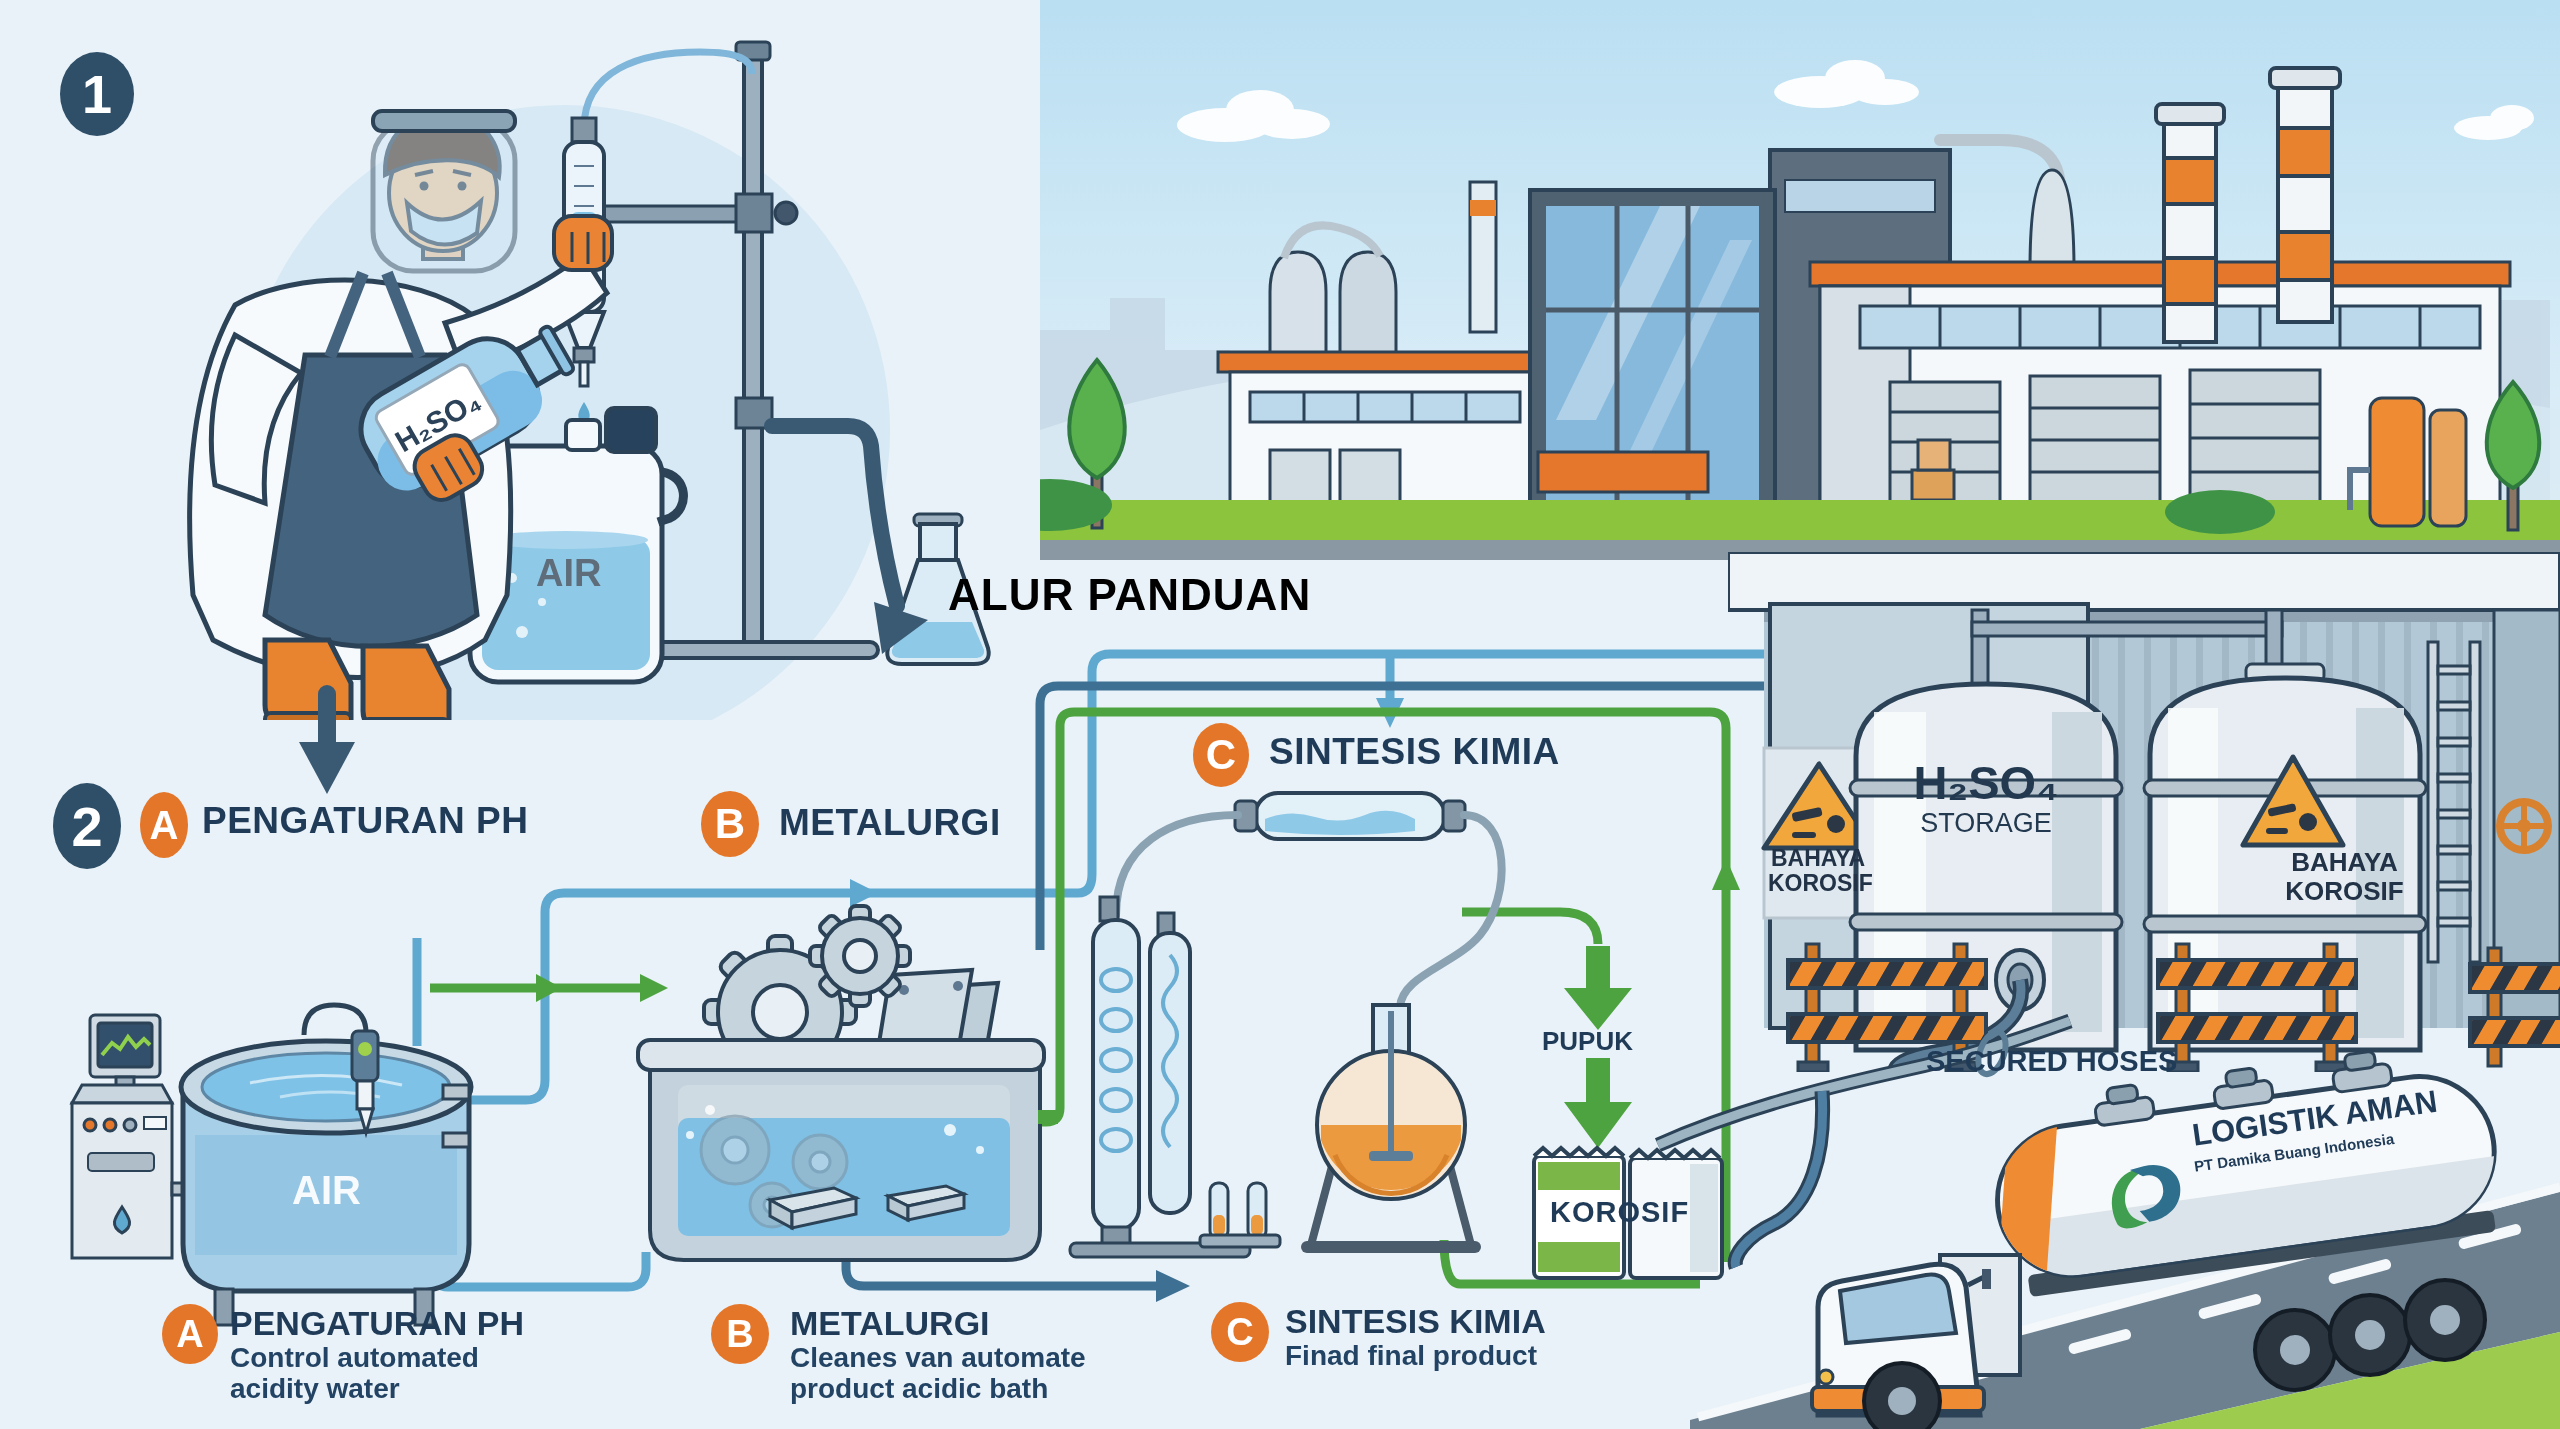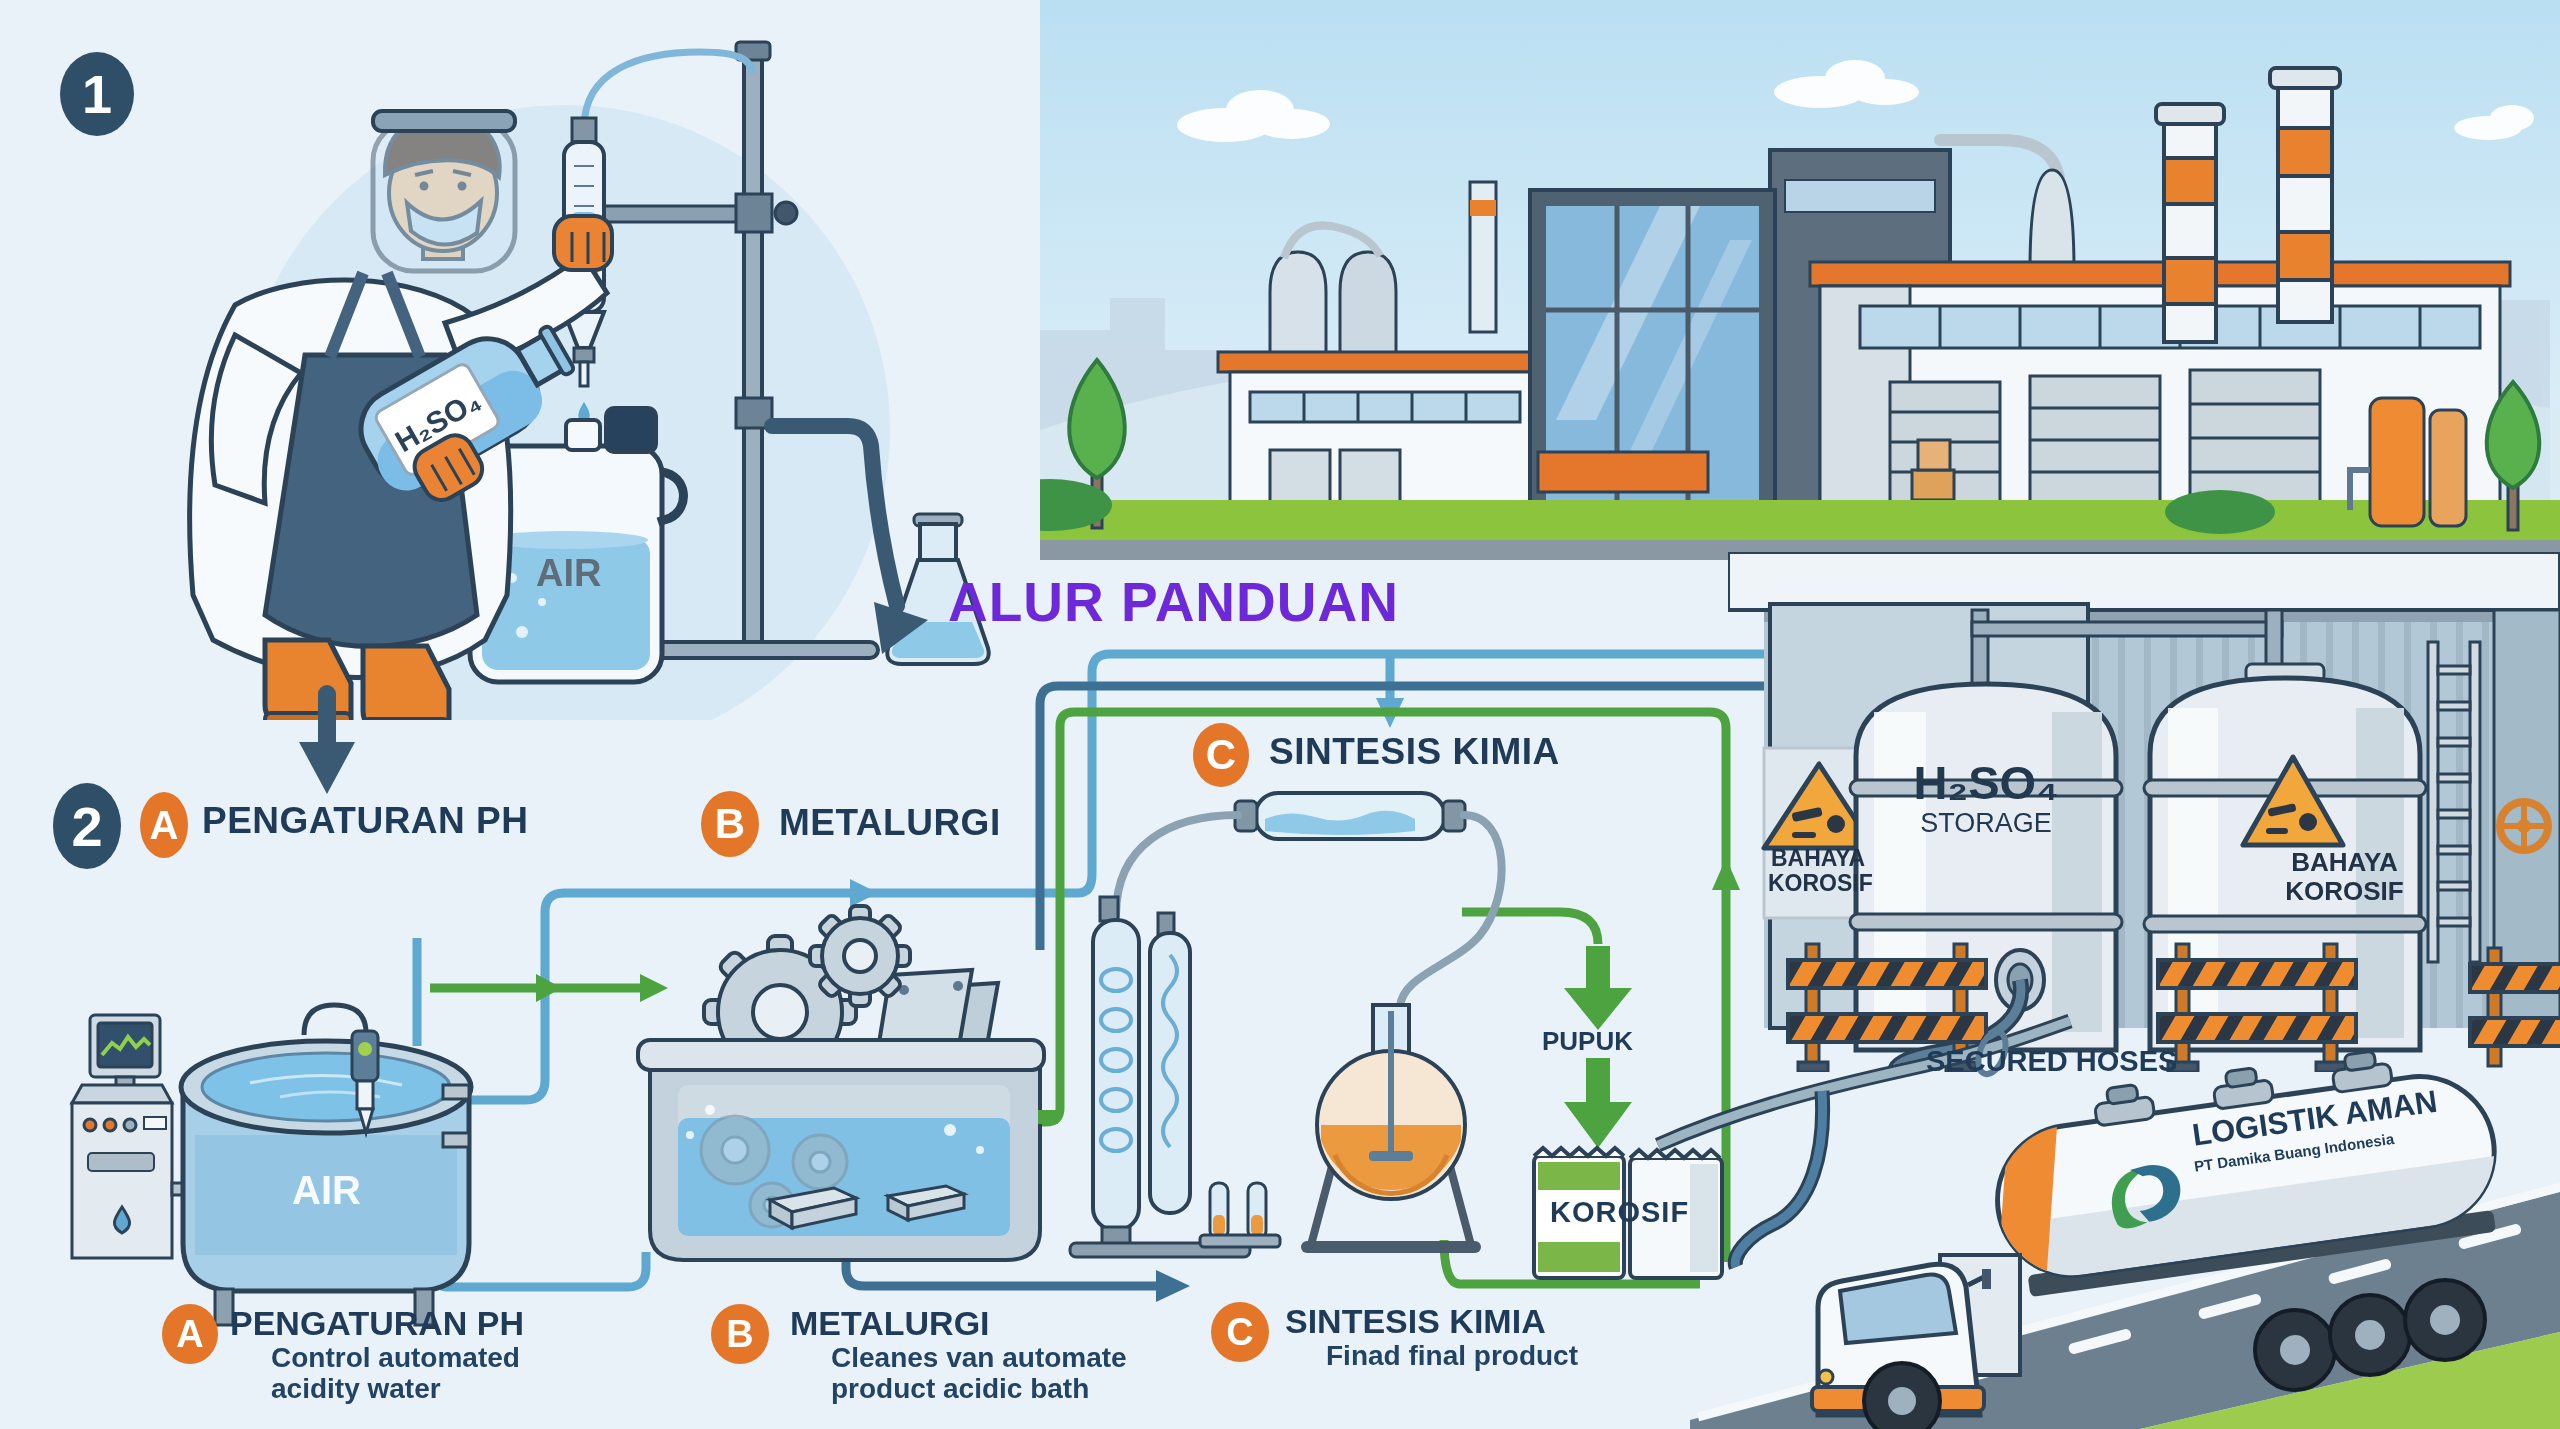--- a/index.html
+++ b/index.html
@@ -6,21 +6,21 @@
   #canvas{position:relative;width:2560px;height:1429px;background:#e9f2f8;overflow:hidden;
           font-family:"Liberation Sans",sans-serif;}
   .abs{position:absolute;}
   svg{display:block;}
   .t{position:absolute;color:#1f3b58;font-weight:800;white-space:nowrap;z-index:10;}
   .badge{position:absolute;display:flex;align-items:center;justify-content:center;
          border-radius:50%;color:#fff;font-weight:800;z-index:10;}
   .badge.dark{background:#2f4f68;}
   .badge.orange{background:#e4762a;}
   .foot-title{font-size:34px;font-weight:800;color:#1f3b58;line-height:1.05;}
-  .foot-desc{font-size:28px;font-weight:700;color:#234364;line-height:1.12;margin-left:41px;}
+  .foot-desc{font-size:28px;font-weight:700;color:#234364;line-height:1.12;}
   .sign-text{text-align:center;line-height:1.1;}
   .sign-text span{display:block;}
 </style>
 </head>
 <body>
 
 <div id="canvas">
 
   <svg class="abs" style="left:1040px;top:0;z-index:1" width="1520" height="560" viewBox="0 0 1520 560">
     <defs>
@@ -635,21 +635,21 @@
 
   <div class="badge dark" style="left:60px;top:52px;width:74px;height:84px;font-size:54px">1</div>
   <div class="badge dark" style="left:53px;top:783px;width:68px;height:86px;font-size:56px">2</div>
   <div class="badge orange" style="left:140px;top:792px;width:48px;height:66px;font-size:40px">A</div>
   <div class="badge orange" style="left:701px;top:791px;width:58px;height:66px;font-size:42px">B</div>
   <div class="badge orange" style="left:1193px;top:723px;width:56px;height:64px;font-size:42px">C</div>
 
   <div class="t" style="left:202px;top:800px;font-size:37px;letter-spacing:.5px">PENGATURAN PH</div>
   <div class="t" style="left:779px;top:802px;font-size:37px;letter-spacing:.5px">METALURGI</div>
   <div class="t" style="left:1269px;top:731px;font-size:37px;letter-spacing:.5px">SINTESIS KIMIA</div>
-  <div class="t" style="left:948px;top:570px;font-size:55px;letter-spacing:1px;color:#6d28d9">ALUR PANDUAN</div>
+  <div class="t" style="left:948px;top:570px;font-size:44px;letter-spacing:1px;color:#000000">ALUR PANDUAN</div>
 
 
 
   <div class="t" style="left:536px;top:552px;font-size:38px;color:#5e6d79">AIR</div>
   <div class="t" style="left:292px;top:1168px;font-size:40px;color:rgba(255,255,255,.92)">AIR</div>
   <div class="t" style="left:1542px;top:1026px;font-size:26px">PUPUK</div>
   <div class="t" style="left:1550px;top:1196px;font-size:29px;letter-spacing:1px">KOROSIF</div>
   <div class="t" style="left:1926px;top:1045px;font-size:29px">SECURED HOSES</div>
 
   <div class="abs sign-text" style="left:1871px;top:757px;width:230px;z-index:10;color:#233950">

